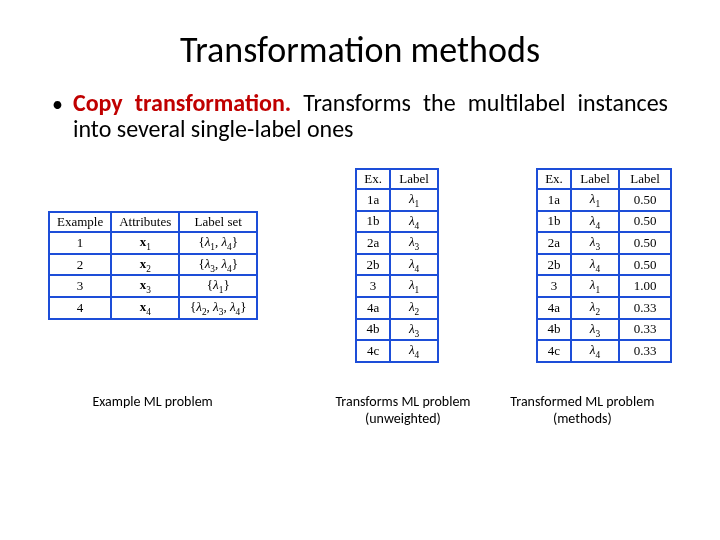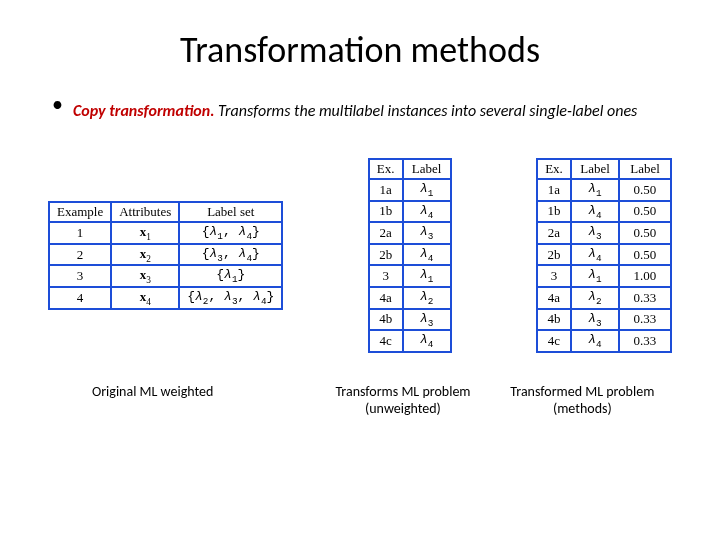--- a/index.html
+++ b/index.html
@@ -22,24 +22,23 @@
     display: flex;
     margin: 0 4px 20px 4px;
   }
   .bullet-dot {
     color: #000;
     font-size: 22px;
     line-height: 30px;
     margin-right: 10px;
   }
   .bullet-text {
-    font-size: 16px;
-    line-height: 42px;
+    font-size: 24px;
+    line-height: 26px;
     text-align: justify;
-    font-style: italic;
   }
   .highlight { color: #c00000; font-weight: 700; }
   .tables-row {
     display: flex;
     justify-content: space-between;
     align-items: center;
     margin: 26px 0 30px 0;
     gap: 12px;
   }
   .tbl {
@@ -65,21 +64,21 @@
   .captions-row {
     display: flex;
     justify-content: space-between;
     font-size: 14px;
     text-align: center;
   }
   .cap1 { width: 210px; }
   .cap2 { width: 180px; margin-left: 56px;}
   .cap3 { width: 180px; }
   sub { font-size: 0.72em; vertical-align: sub; }
-  .set { font-family: Liberation Mono, monospace; margin-top: 21px; }
+  .set { font-family: Liberation Serif, serif; margin-top: 21px; }
 </style>
 </head>
 <body>
 
 <h1 class="title">Transformation methods</h1>
 
 <div class="bullet-block">
   <div class="bullet-dot">•</div>
   <div class="bullet-text">
     <span class="highlight">Copy transformation.</span><span> Transforms the multilabel instances into several single-label ones</span>
@@ -211,16 +210,16 @@
           <td>4c</td>
           <td class="set"><i>λ</i><sub>4</sub></td>
           <td>0.33</td>
         </tr>
       </tbody>
   </table>
 
 </div>
 
 <div class="captions-row">
-  <div class="cap1">Original ML weighted</div>
+  <div class="cap1">Example ML problem</div>
   <div class="cap2">Transforms ML problem (unweighted)</div>
   <div class="cap3">Transformed ML problem (methods)</div>
 </div>
 
 </body></html>

